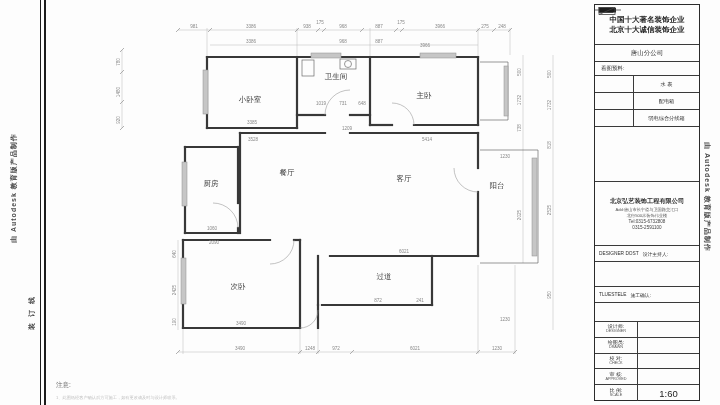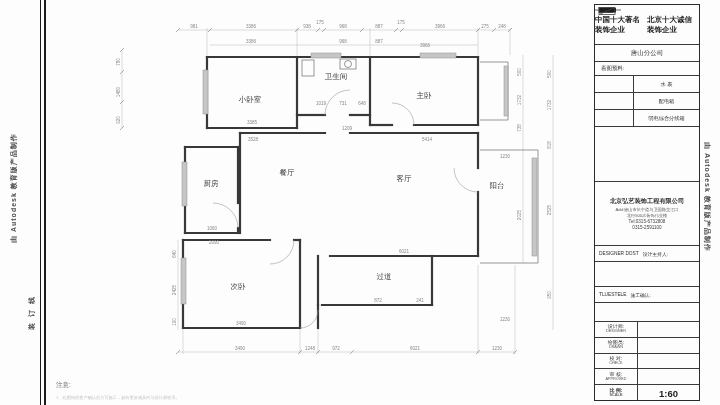--- a/index.html
+++ b/index.html
@@ -17,21 +17,21 @@
   .wall{stroke:#383838;stroke-width:2.2;stroke-linecap:square;}
   .thin{stroke:#6b6b6b;stroke-width:.7;fill:none;}
   .dimline{stroke:#b8b8b8;stroke-width:.5;}
   .tick{stroke:#8f8f8f;stroke-width:.7;}
   .win{fill:#c6c6c6;stroke:#8f8f8f;stroke-width:.5;}
   .arc{stroke:#9a9a9a;stroke-width:.6;fill:none;}
   
   .tb{position:absolute;left:594px;top:4px;width:106px;height:397px;border:1.3px solid #2b2b2b;
     display:flex;flex-direction:column;box-sizing:border-box;color:#2f2f2f;}
   .tb .row{border-bottom:1px solid #3a3a3a;box-sizing:border-box;flex:none;}
-  .slogan{height:40px;display:flex;flex-direction:row;justify-content:center;align-items:center;
+  .slogan{height:40px;display:flex;flex-direction:column;justify-content:center;align-items:center;
     font-weight:bold;font-size:7.5px;line-height:10px;color:#1f1f1f;}
   .branch{height:17px;display:flex;align-items:center;justify-content:center;font-size:6.5px;}
   .lhead{height:14px;display:flex;align-items:center;padding-left:6px;font-size:5.5px;}
   .lrow{height:17px;display:flex;}
   .lrow .sym{width:38px;border-right:1px solid #3a3a3a;display:flex;align-items:center;justify-content:center;}
   .lrow .lab{flex:1;display:flex;align-items:center;justify-content:center;font-size:5.2px;}
   .emptybox1{height:55px;}
   .company{height:64px;display:flex;flex-direction:column;align-items:center;justify-content:center;
     text-align:center;gap:1px;}
   .company .cname{font-size:6.2px;font-weight:bold;}
@@ -39,21 +39,21 @@
   .company .ctel{font-size:4.6px;color:#444;}
   .hostrow{height:16px;display:flex;align-items:center;padding-left:4px;gap:4px;font-size:4.8px;}
   .emptybox2{height:25px;}
   .emptybox3{height:19px;}
   .frow{flex:none;height:15.8px;display:flex;}
   .frow .fl{width:42px;border-right:1px solid #3a3a3a;display:flex;flex-direction:column;
     align-items:center;justify-content:center;line-height:5px;}
   .frow .fl .zh{font-size:5px;}
   .frow .fl .en{font-size:3.8px;color:#555;}
   .frow .fv{flex:1;display:flex;align-items:center;justify-content:center;font-size:9.5px;color:#222;}
-  .frow:last-child{border-bottom:none;font-weight:bold;}
+  .frow:last-child{border-bottom:none;}
   .note{position:absolute;left:56px;top:381px;font-size:6.5px;color:#666;}
   .noteline{position:absolute;left:56px;top:395px;font-size:4.2px;color:#c2c2c2;white-space:nowrap;}
 </style>
 </head>
 <body>
 
 <div class="sheet">
 
   <div class="vtext" style="left:9px;top:243px;">由 Autodesk 教育版产品制作</div>
   <div class="vtext" style="left:27px;top:330px;letter-spacing:6px;">装订线</div>

